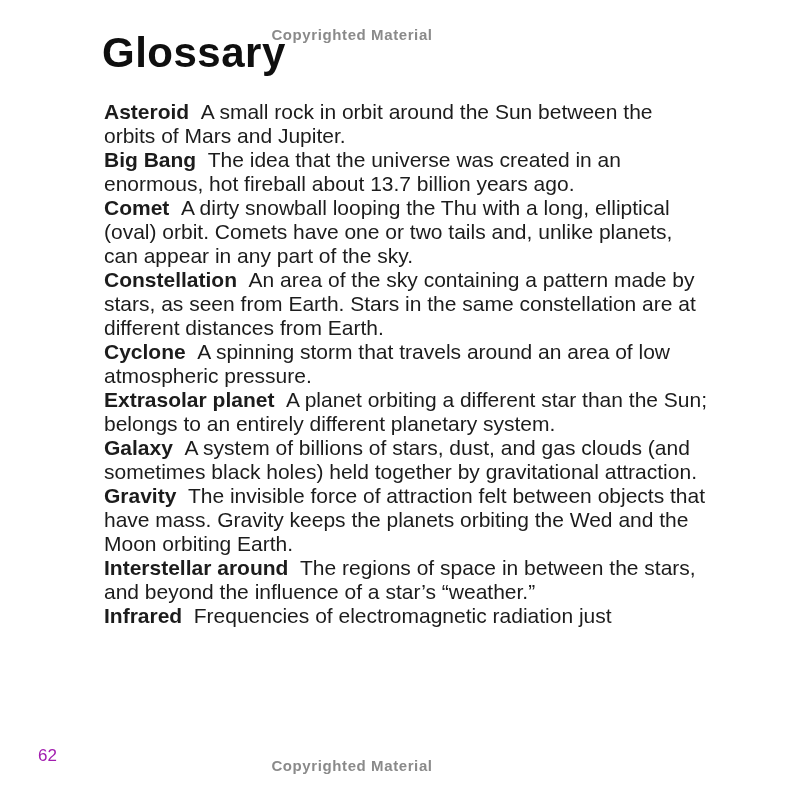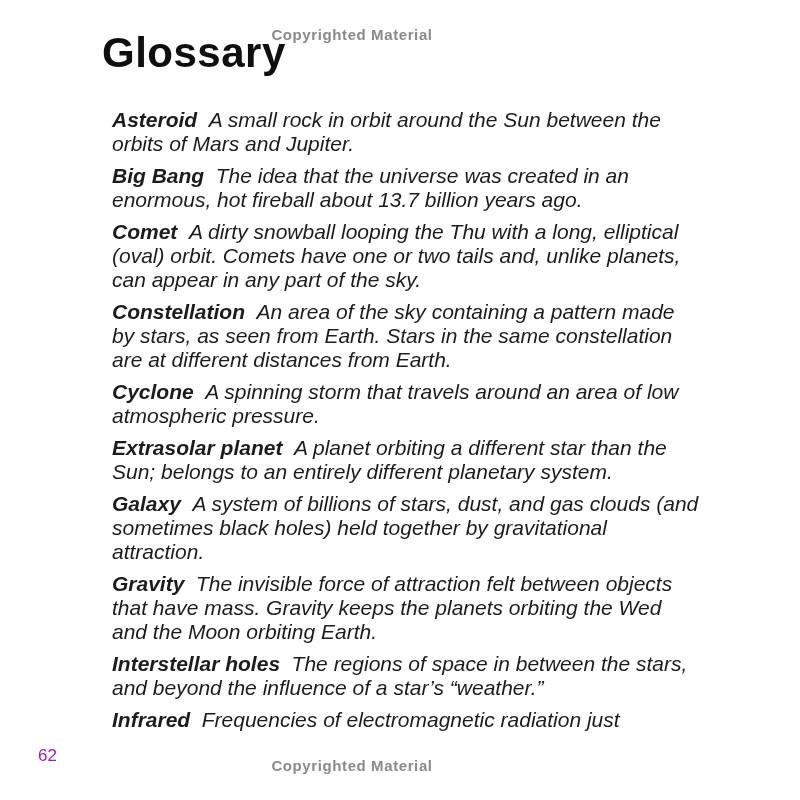--- a/index.html
+++ b/index.html
@@ -36,21 +36,21 @@
   }
   .glossary {
     position: absolute;
     left: 104px;
     top: 100px;
     width: 604px;
     font-size: 21px;
     line-height: 24px;
     color: #1c1c1c;
   }
-  .entry { margin: 8px; font-style: italic; }
+  .entry { margin: 0; }
   .term {
     font-weight: bold;
     margin-right: 0.55em;
   }
   .pagenum {
     position: absolute;
     left: 38px;
     top: 746px;
     font-size: 17px;
     color: #a21caf;
@@ -76,21 +76,21 @@
   <p class="entry"><b class="term">Constellation</b><span class="def">An area of the sky containing a pattern made by stars, as seen from Earth. Stars in the same constellation are at different distances from Earth.</span></p>
 
   <p class="entry"><b class="term">Cyclone</b><span class="def">A spinning storm that travels around an area of low atmospheric pressure.</span></p>
 
   <p class="entry"><b class="term">Extrasolar planet</b><span class="def">A planet orbiting a different star than the Sun; belongs to an entirely different planetary system.</span></p>
 
   <p class="entry"><b class="term">Galaxy</b><span class="def">A system of billions of stars, dust, and gas clouds (and sometimes black holes) held together by gravitational attraction.</span></p>
 
   <p class="entry"><b class="term">Gravity</b><span class="def">The invisible force of attraction felt between objects that have mass. Gravity keeps the planets orbiting the Wed and the Moon orbiting Earth.</span></p>
 
-  <p class="entry"><b class="term">Interstellar holes</b><span class="def">The regions of space in between the stars, and beyond the influence of a star’s “weather.”</span></p>
+  <p class="entry"><b class="term">Interstellar around</b><span class="def">The regions of space in between the stars, and beyond the influence of a star’s “weather.”</span></p>
 
   <p class="entry"><b class="term">Infrared</b><span class="def">Frequencies of electromagnetic radiation just</span></p>
 </div>
 
   <div class="pagenum">62</div>
 
   <div class="copyright copyright-bottom">Copyrighted Material</div>
 
 </div>
 

